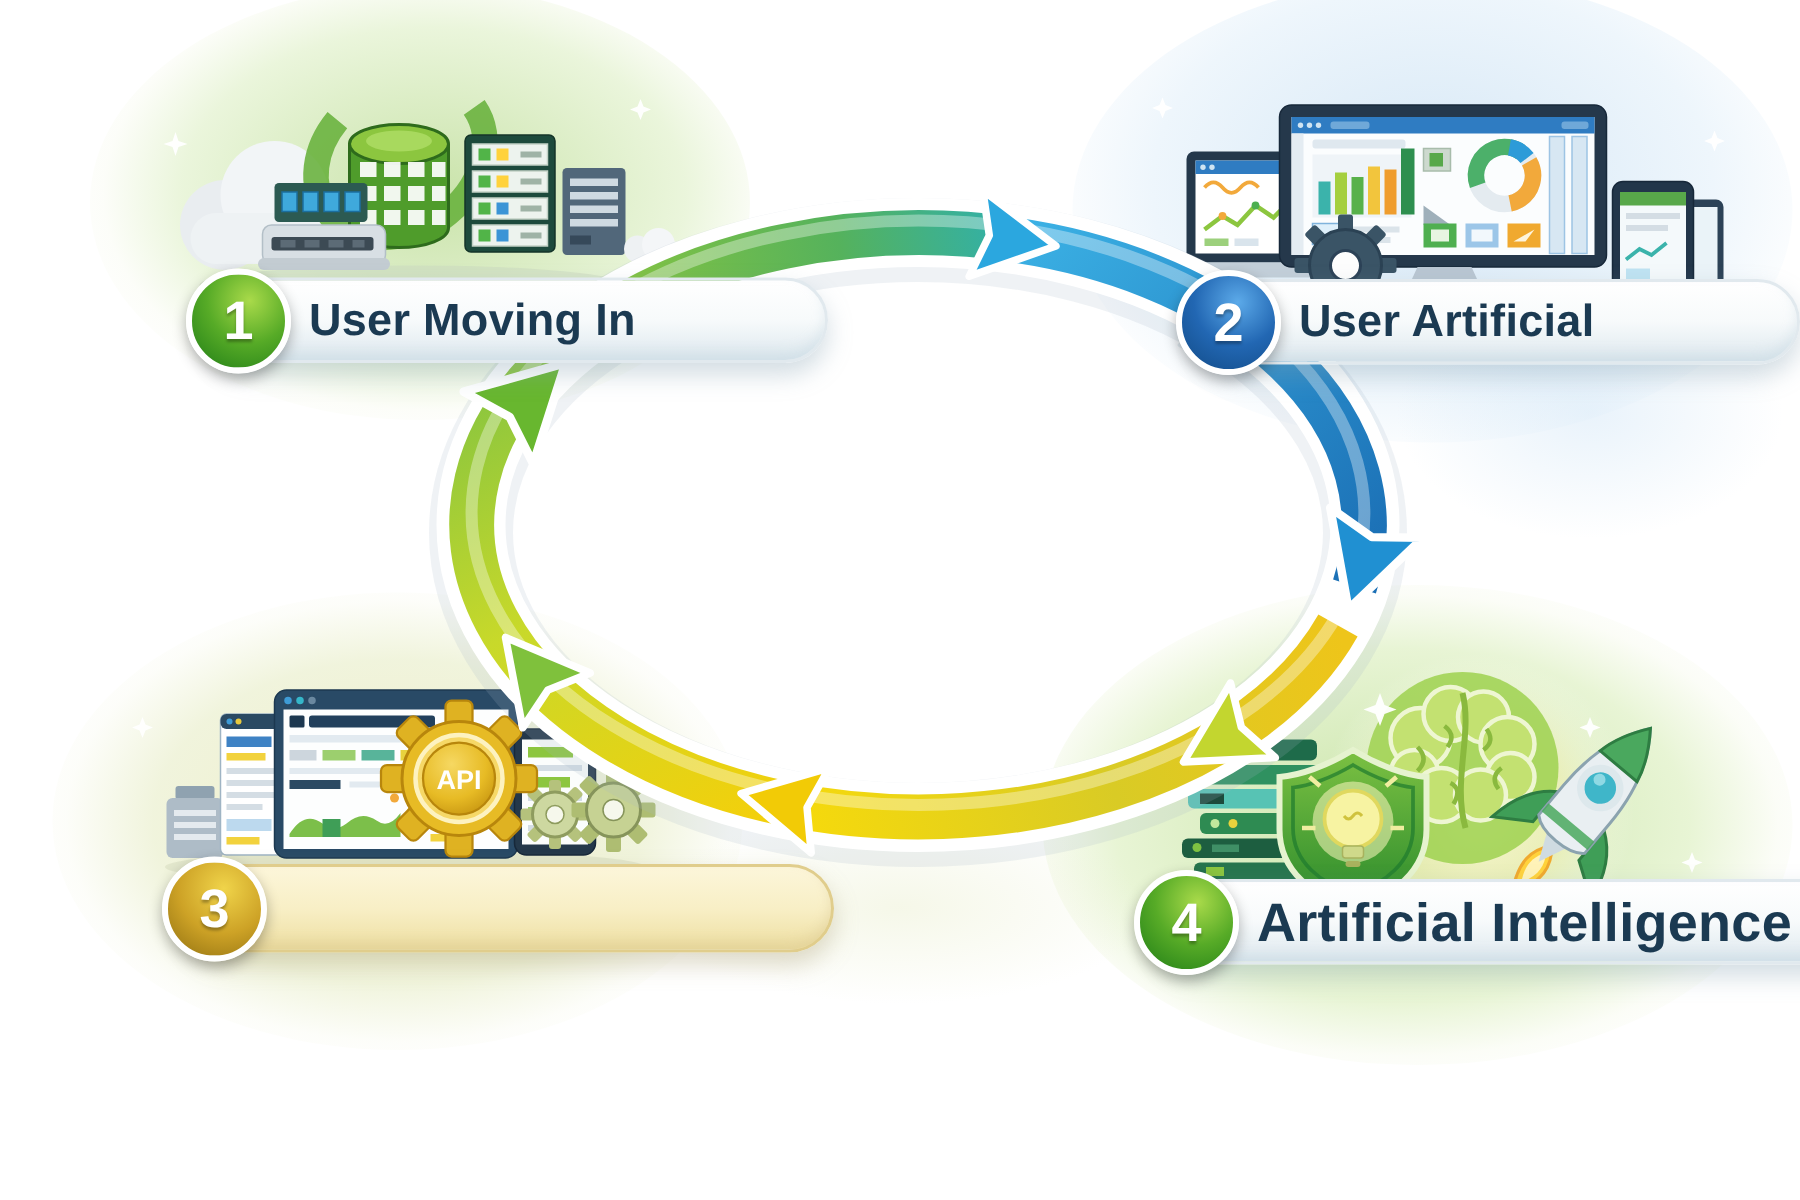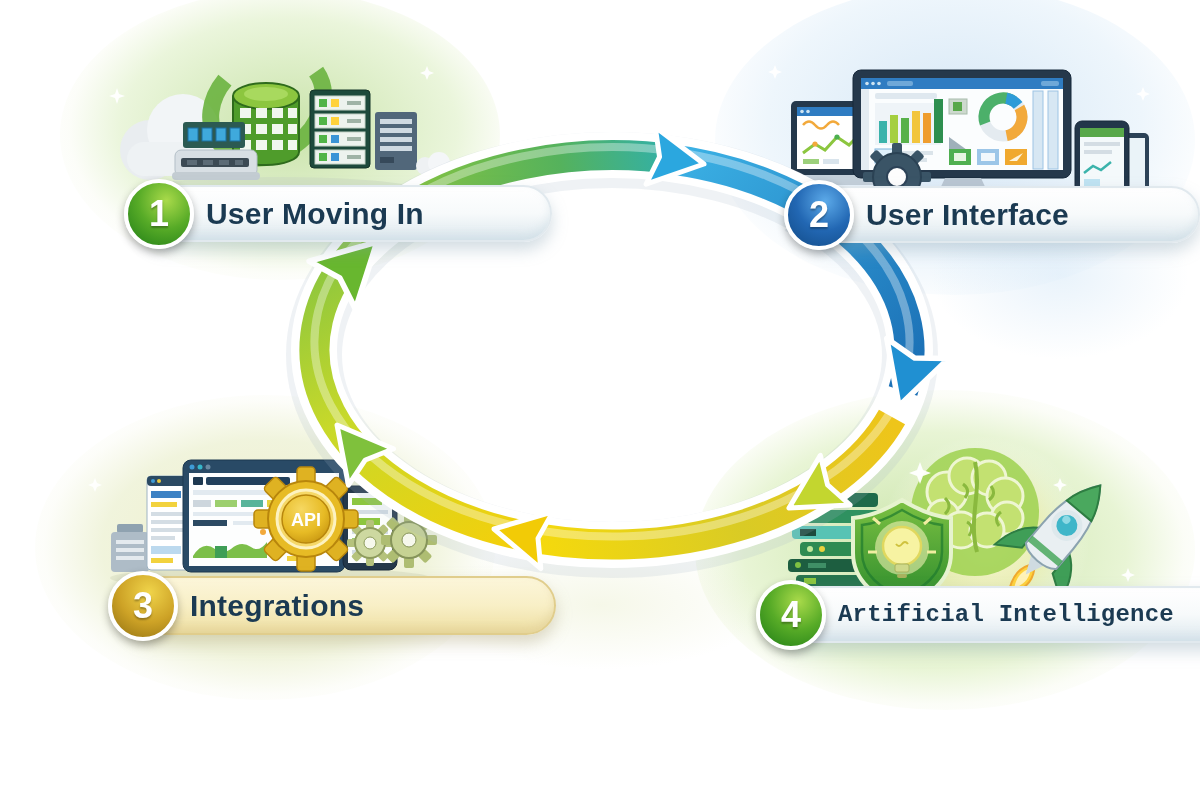--- a/index.html
+++ b/index.html
@@ -21,21 +21,21 @@
     background:radial-gradient(ellipse, rgba(236,240,210,.5), rgba(255,255,255,0) 70%);}
   .illus{position:absolute;}
   .ring{position:absolute;left:0;top:0;pointer-events:none;}
   .pill{position:absolute;display:flex;align-items:center;height:53px;border-radius:30px;
     background:linear-gradient(180deg,#ffffff 0%,#f7fafb 50%,#dde8ee 100%);
     border:2px solid #e1e9ee;box-shadow:0 8px 16px rgba(128,158,175,.35), inset 0 -5px 8px rgba(190,210,222,.35);
     padding:0 26px 0 64px;}
   .pill.cream{background:linear-gradient(180deg,#fcf6da 0%,#f8efc6 50%,#eedfa2 100%);border-color:#e0cd8c;
     box-shadow:0 8px 16px rgba(160,150,100,.35), inset 0 -5px 8px rgba(214,196,140,.4);}
   .pill .lbl{font-weight:700;font-size:30px;color:#1b3a52;letter-spacing:.2px;white-space:nowrap;}
-  .pill .lbl.sm{font-size:24px;font-family:Liberation Mono, monospace;}
+  .pill .lbl.sm{font-size:36px;}
   .badge{position:absolute;left:-18px;top:50%;transform:translateY(-50%);
     width:62px;height:62px;border-radius:50%;display:flex;align-items:center;justify-content:center;
     font-weight:700;font-size:36px;color:#fff;border:4px solid #ffffff;
     box-shadow:0 4px 9px rgba(0,0,0,.3);text-shadow:0 2px 2px rgba(0,0,0,.3);}
   .badge.green{background:radial-gradient(circle at 62% 28%, #a9da4a 0%, #57ab27 48%, #1e7c16 100%);}
   .badge.blue {background:radial-gradient(circle at 60% 28%, #5caae9 0%, #2267b3 50%, #114a85 100%);}
   .badge.gold {background:radial-gradient(circle at 60% 28%, #f0d44a 0%, #cda226 52%, #8f6f10 100%);}
   svg text{font-family:"Liberation Sans",sans-serif;font-weight:bold;}
 </style>
 </head>
@@ -463,26 +463,25 @@
     </g>
   </svg>
 
   <div class="pill" style="left:140px;top:185px;width:318px">
     <span class="badge green">1</span>
     <span class="lbl">User Moving In</span>
   </div>
 
   <div class="pill" style="left:800px;top:186px;width:306px">
     <span class="badge blue">2</span>
-    <span class="lbl">User Interface</span>
+    <span class="lbl">User Artificial</span>
   </div>
 
   <div class="pill cream" style="left:124px;top:576px;width:338px;height:55px">
     <span class="badge gold">3</span>
-    <span class="lbl">Integrations</span>
   </div>
 
   <div class="pill" style="left:772px;top:586px;width:380px">
     <span class="badge green">4</span>
     <span class="lbl sm">Artificial Intelligence</span>
   </div>
 
 </div>
 
 </body></html>

